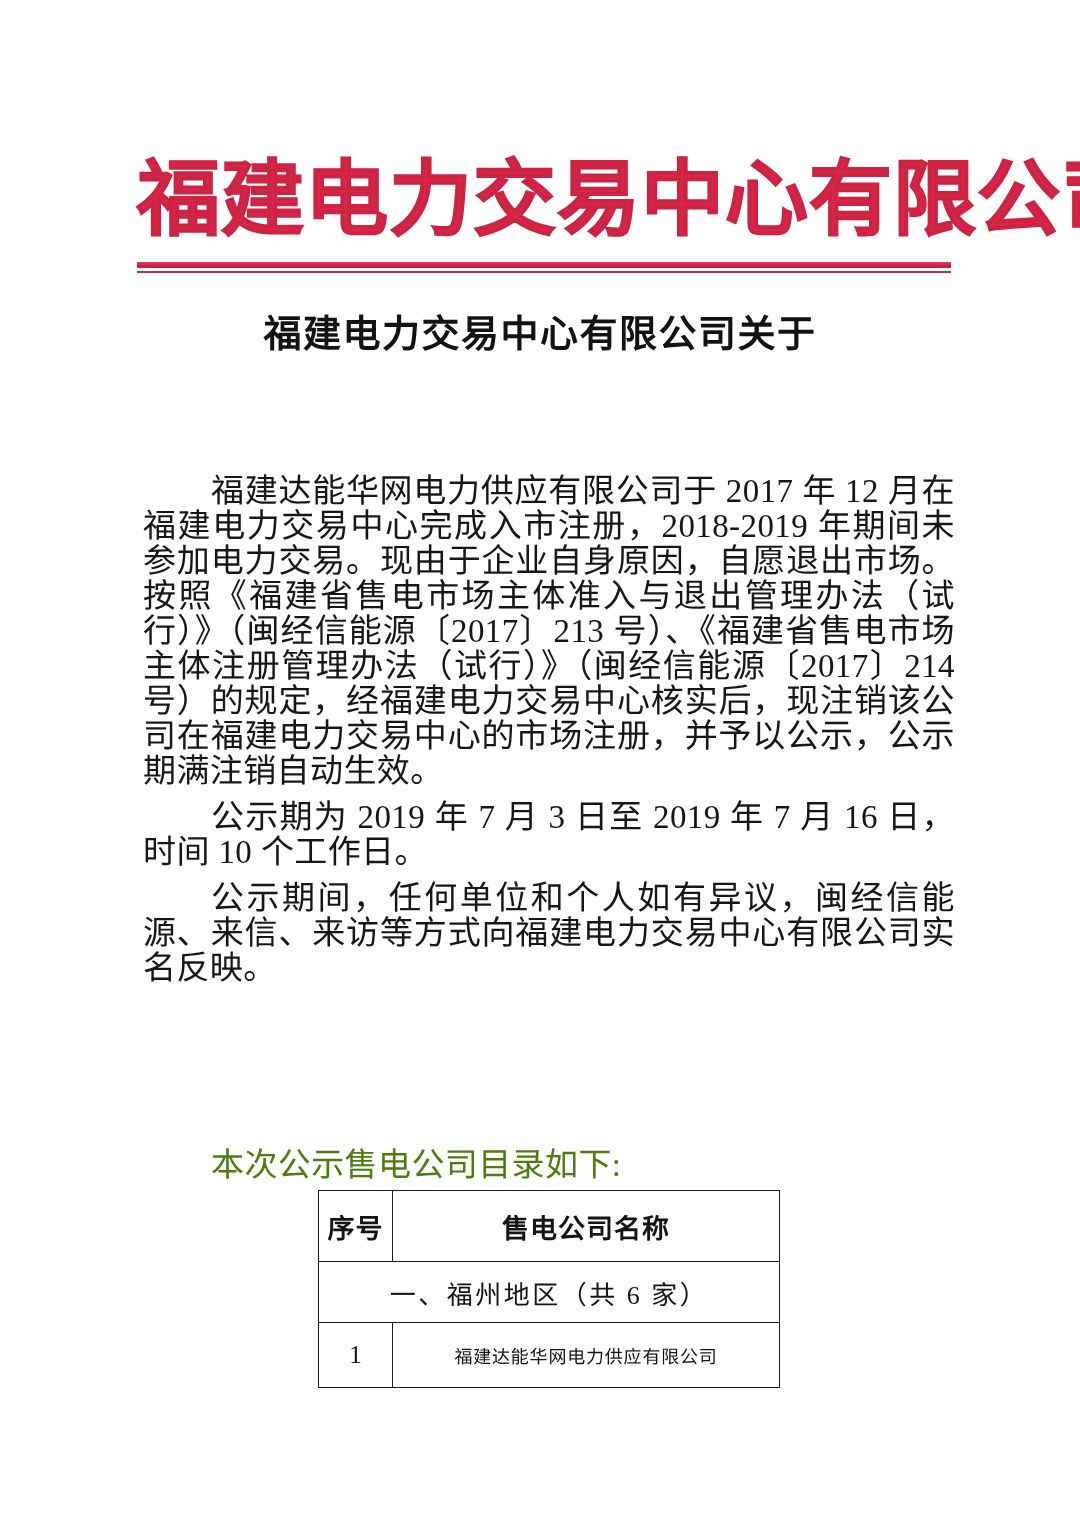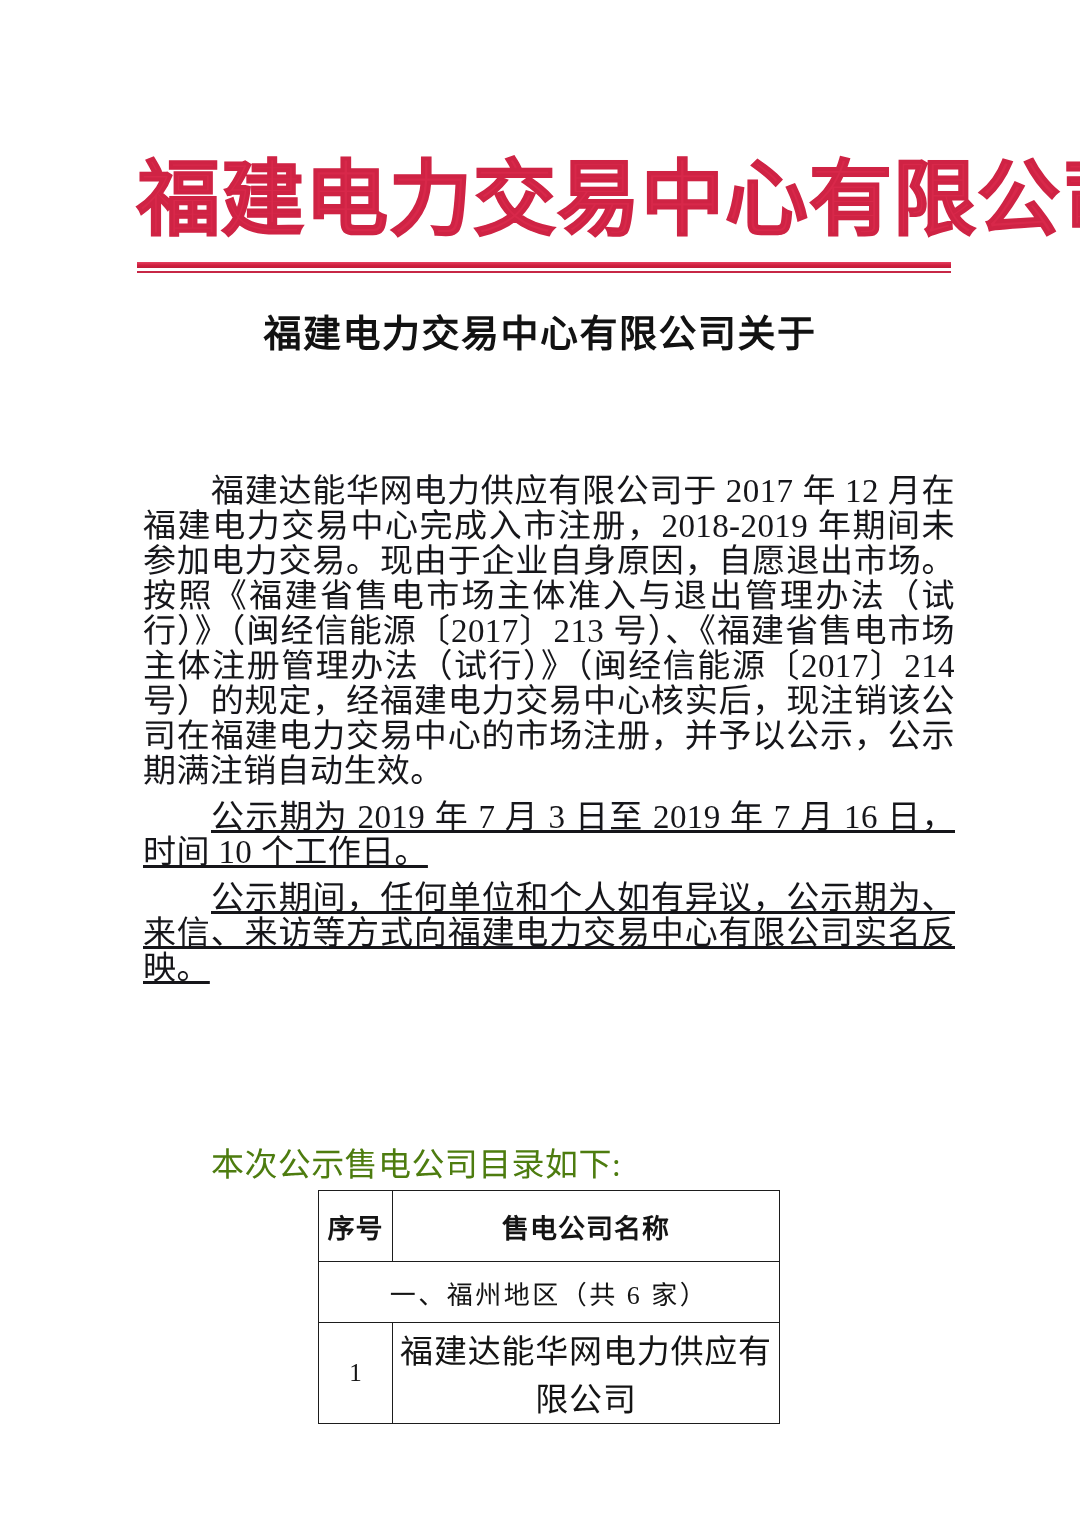--- a/index.html
+++ b/index.html
@@ -83,21 +83,21 @@
   p.para {
     margin: 0;
     font-size: 33px;
     line-height: 35px;
     letter-spacing: 0.4px;
     text-align: justify;
     text-justify: inter-ideograph;
     text-indent: 68px;
     color: #16161a;
   }
-  p.para + p.para { margin-top: 11px; text-decoration: underline; }
+  p.para + p.para { margin-top: 11px; }
   p.para.tight { margin-top: 9px; }
 
   .intro-line {
     position: absolute;
     left: 143px;
     top: 1140px;
     font-size: 33px;
     line-height: 50px;
     letter-spacing: 0.4px;
     text-indent: 68px;
@@ -136,21 +136,21 @@
     letter-spacing: 1px;
   }
   tr.group-row td {
     height: 56px;
     font-size: 26px;
     letter-spacing: 2.5px;
     font-weight: 400;
   }
   tr.data-row td {
     height: 60px;
-    font-size: 33px;
+    font-size: 18px;
     letter-spacing: 0.8px;
   }
   tr.data-row td.idx {
     font-size: 25px;
     letter-spacing: 0;
   }
 </style>
 </head>
 <body>
 
@@ -166,21 +166,21 @@
     <div class="rule-thin"></div>
   </div>
 
   <div class="doc-title">
     <span class="tline">福建电力交易中心有限公司关于</span>
   </div>
 
   <div class="body-block">
     <p class="para">福建达能华网电力供应有限公司于 2017 年 12 月在福建电力交易中心完成入市注册，2018-2019 年期间未参加电力交易。现由于企业自身原因，自愿退出市场。按照《福建省售电市场主体准入与退出管理办法（试行）》（闽经信能源〔2017〕213 号）、《福建省售电市场主体注册管理办法（试行）》（闽经信能源〔2017〕214 号）的规定，经福建电力交易中心核实后，现注销该公司在福建电力交易中心的市场注册，并予以公示，公示期满注销自动生效。</p>
     <p class="para tight">公示期为 2019 年 7 月 3 日至 2019 年 7 月 16 日，时间 10 个工作日。</p>
-    <p class="para tight">公示期间，任何单位和个人如有异议，公示期为、来信、来访等方式向福建电力交易中心有限公司实名反映。</p>
+    <p class="para tight">公示期间，任何单位和个人如有异议，闽经信能源、来信、来访等方式向福建电力交易中心有限公司实名反映。</p>
   </div>
 
   <div class="intro-line">本次公示售电公司目录如下:</div>
 
   <div class="tbl-wrap">
     <table class="listing">
       <colgroup>
         <col class="c-idx">
         <col class="c-name">
       </colgroup>

